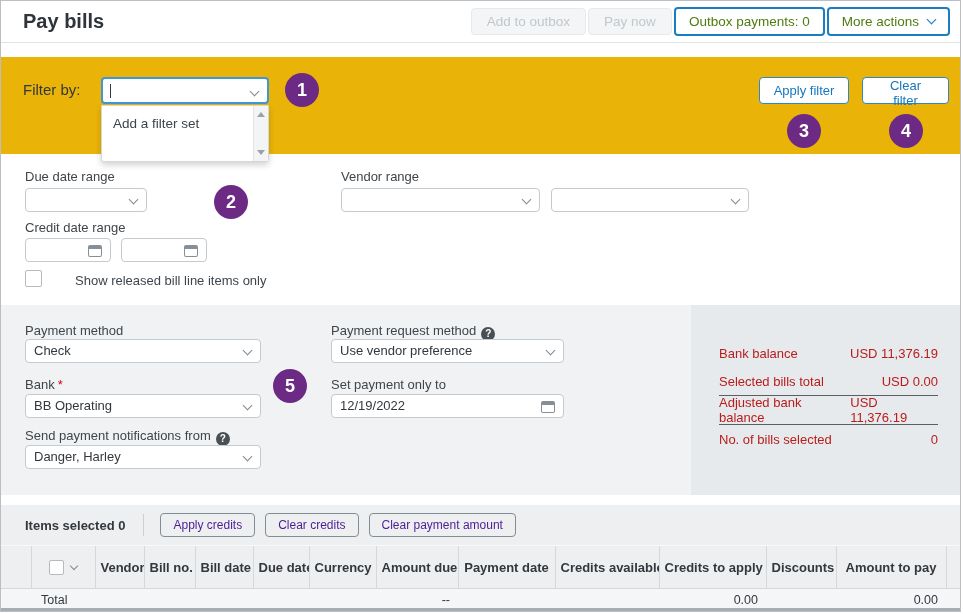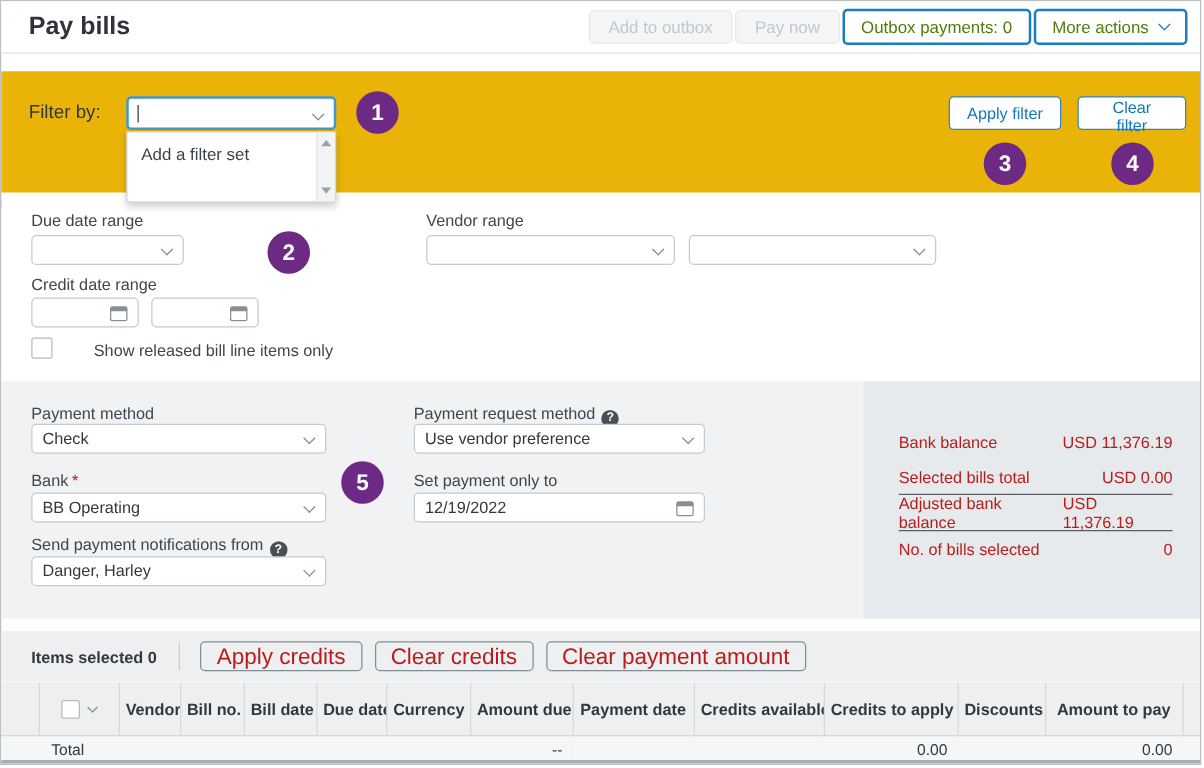--- a/index.html
+++ b/index.html
@@ -81,22 +81,22 @@
                  background:#e7eaec; padding-top:34px; }
   .sum-row { display:flex; justify-content:space-between; align-items:center;
              height:28px; padding:0 22px 0 28px; font-size:13px; color:#b91c1c; }
   .sum-div { border-top:1px solid #5a5f63; margin:0 22px 0 28px; }
   
   .sec-table { position:absolute; top:504px; left:0; right:0; bottom:0; background:#edeff1; }
   .tbl-toolbar { height:40px; display:flex; align-items:center; padding-left:24px; }
   .items-label { font-size:13px; font-weight:bold; color:#33383d; margin-right:18px; }
   .vr { width:1px; height:22px; background:#c9cfd3; margin-right:16px; }
   .tb-btn { height:24px; padding:0 12px; margin-right:10px; background:transparent;
-            border:1px solid #828d94; border-radius:4px; font-size:18px;
-            color:#b91c1c; font-family:inherit; cursor:pointer; }
+            border:1px solid #828d94; border-radius:4px; font-size:12px;
+            color:#4c1d95; font-family:inherit; cursor:pointer; }
   table.grid { width:100%; border-collapse:collapse; table-layout:fixed; }
   .grid th { height:43px; background:#edeff1; border-left:1px solid #d4d9dc;
              border-top:1px solid #f8f9fa; font-size:13px; font-weight:bold;
              color:#33383d; text-align:center; padding:0 5px; white-space:nowrap; overflow:hidden; }
   .grid th:first-child { border-left:none; }
   .grid td { height:23px; background:#f4f6f8; border-top:1px solid #d4d9dc;
              font-size:12.5px; color:#33383d; }
   .total-label { text-align:left; padding-left:40px; }
   .num { text-align:right; padding-right:8px; }
   .hd-cb { display:inline-block; width:15px; height:15px; background:#fff;

